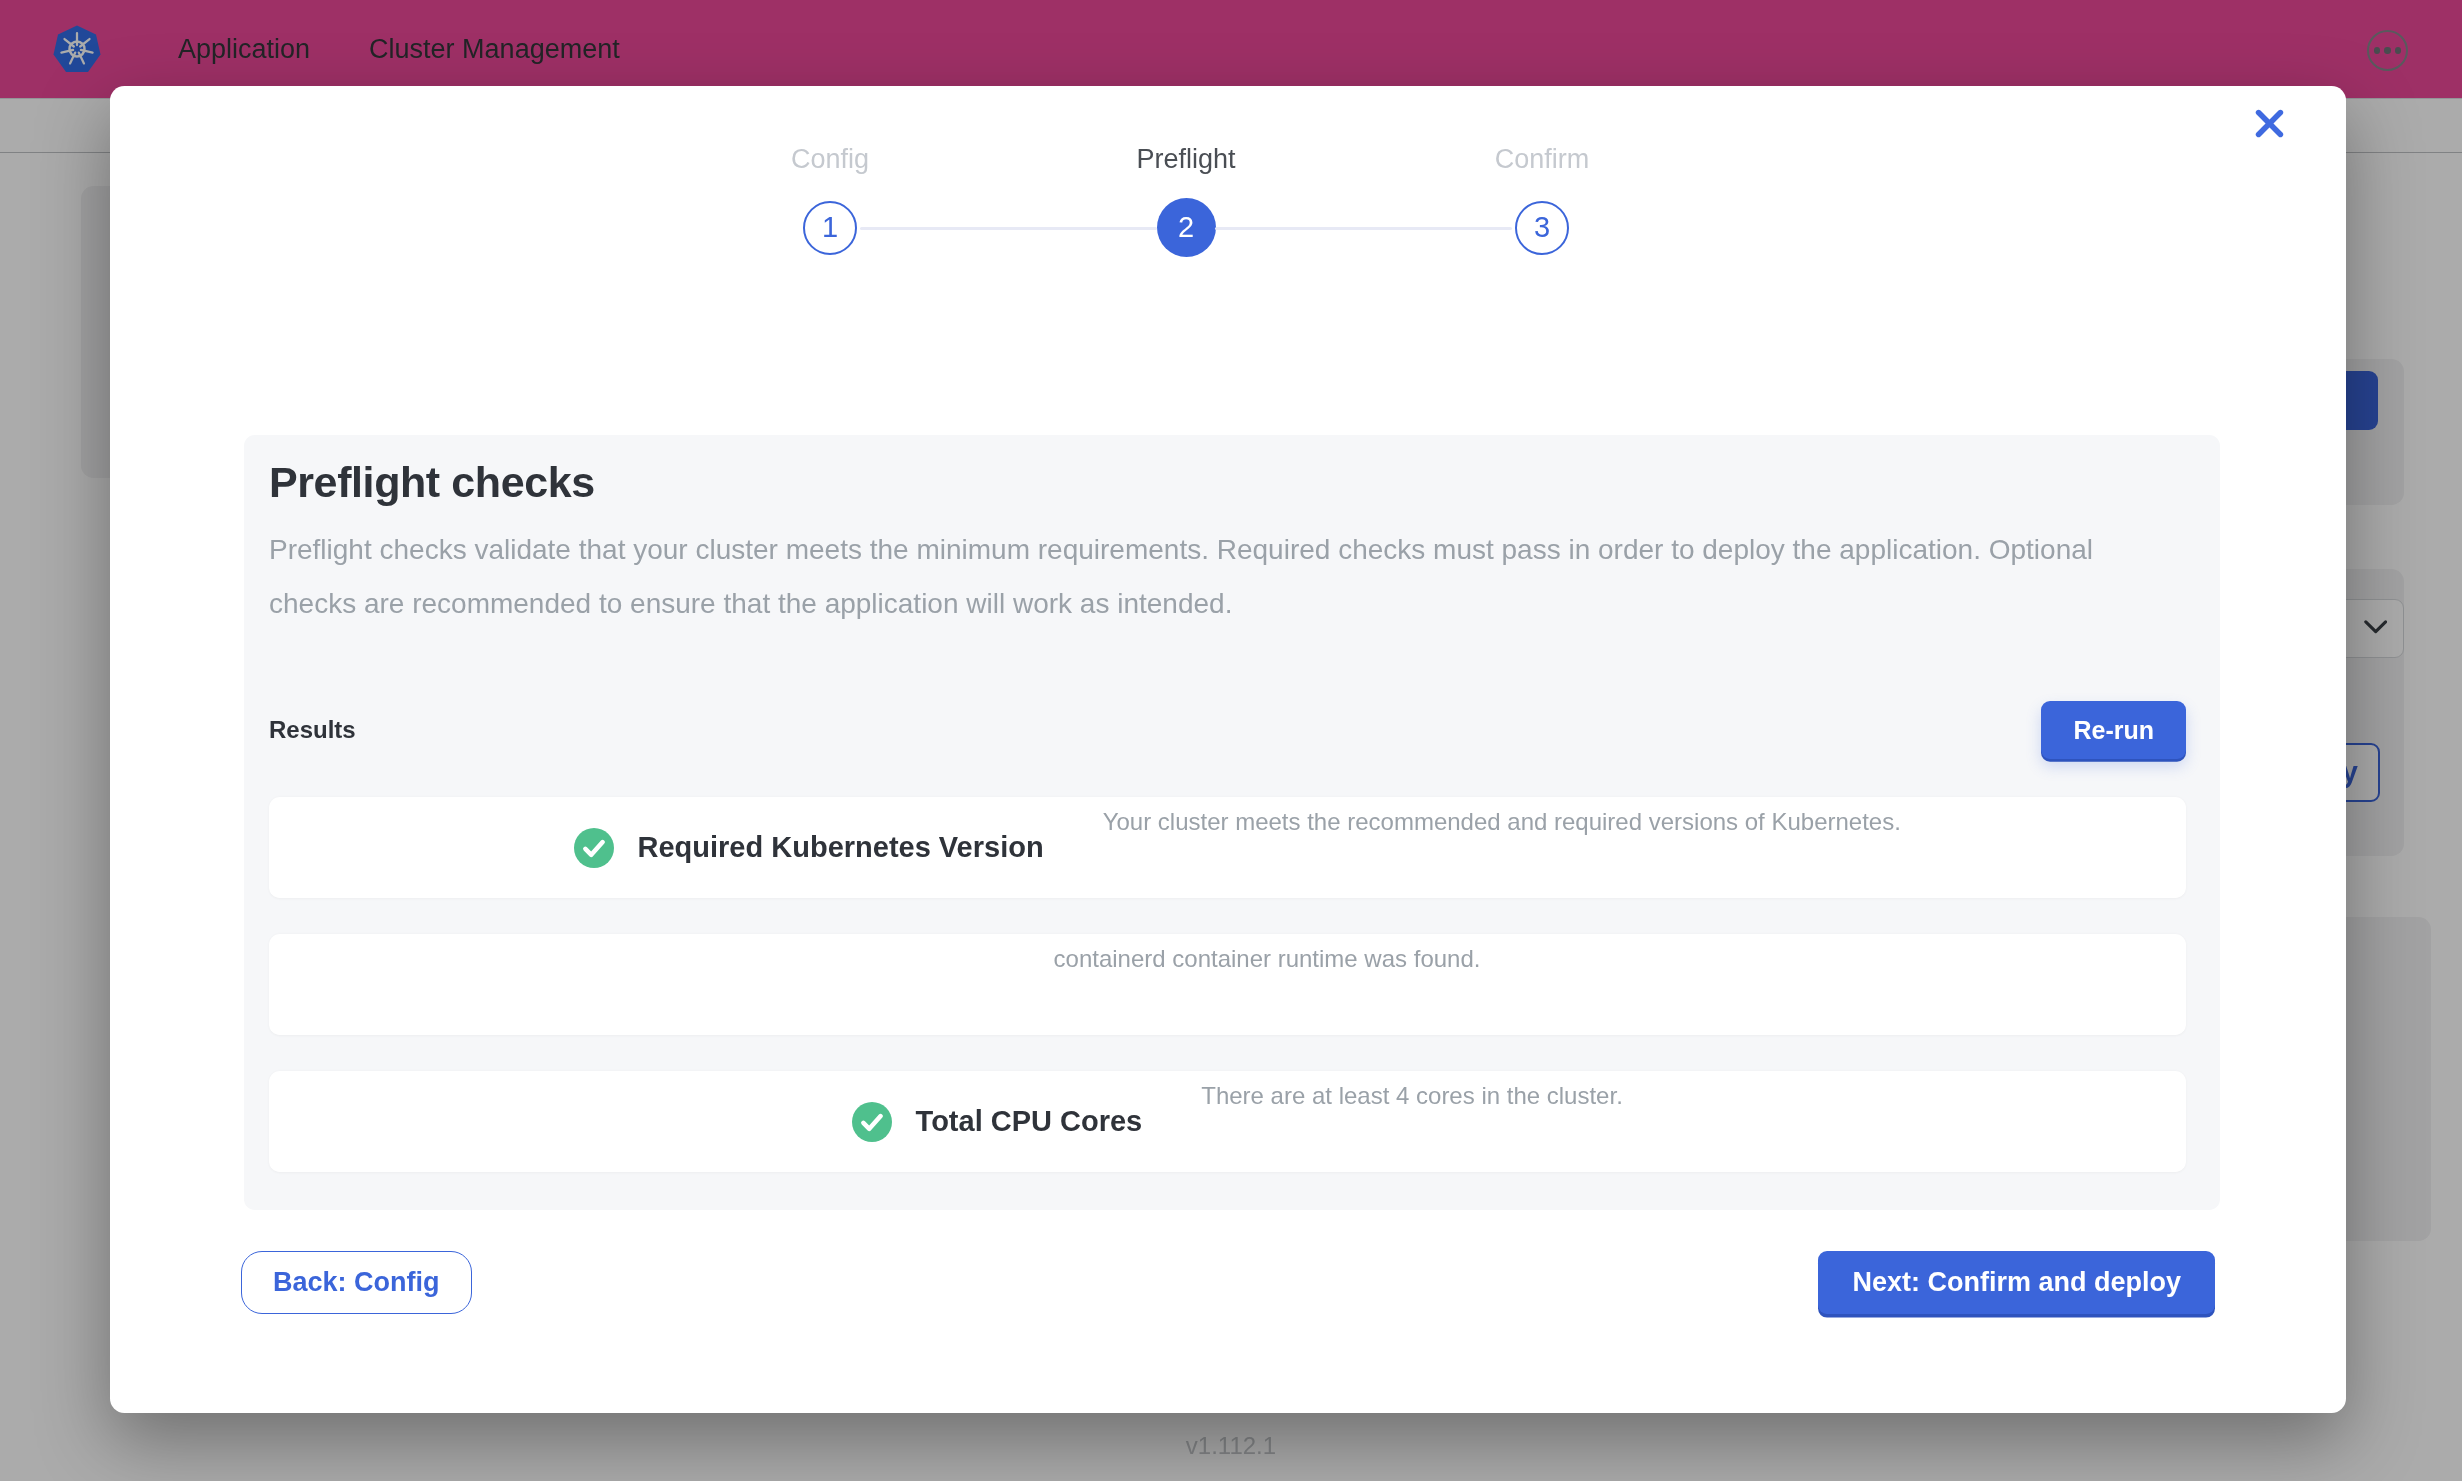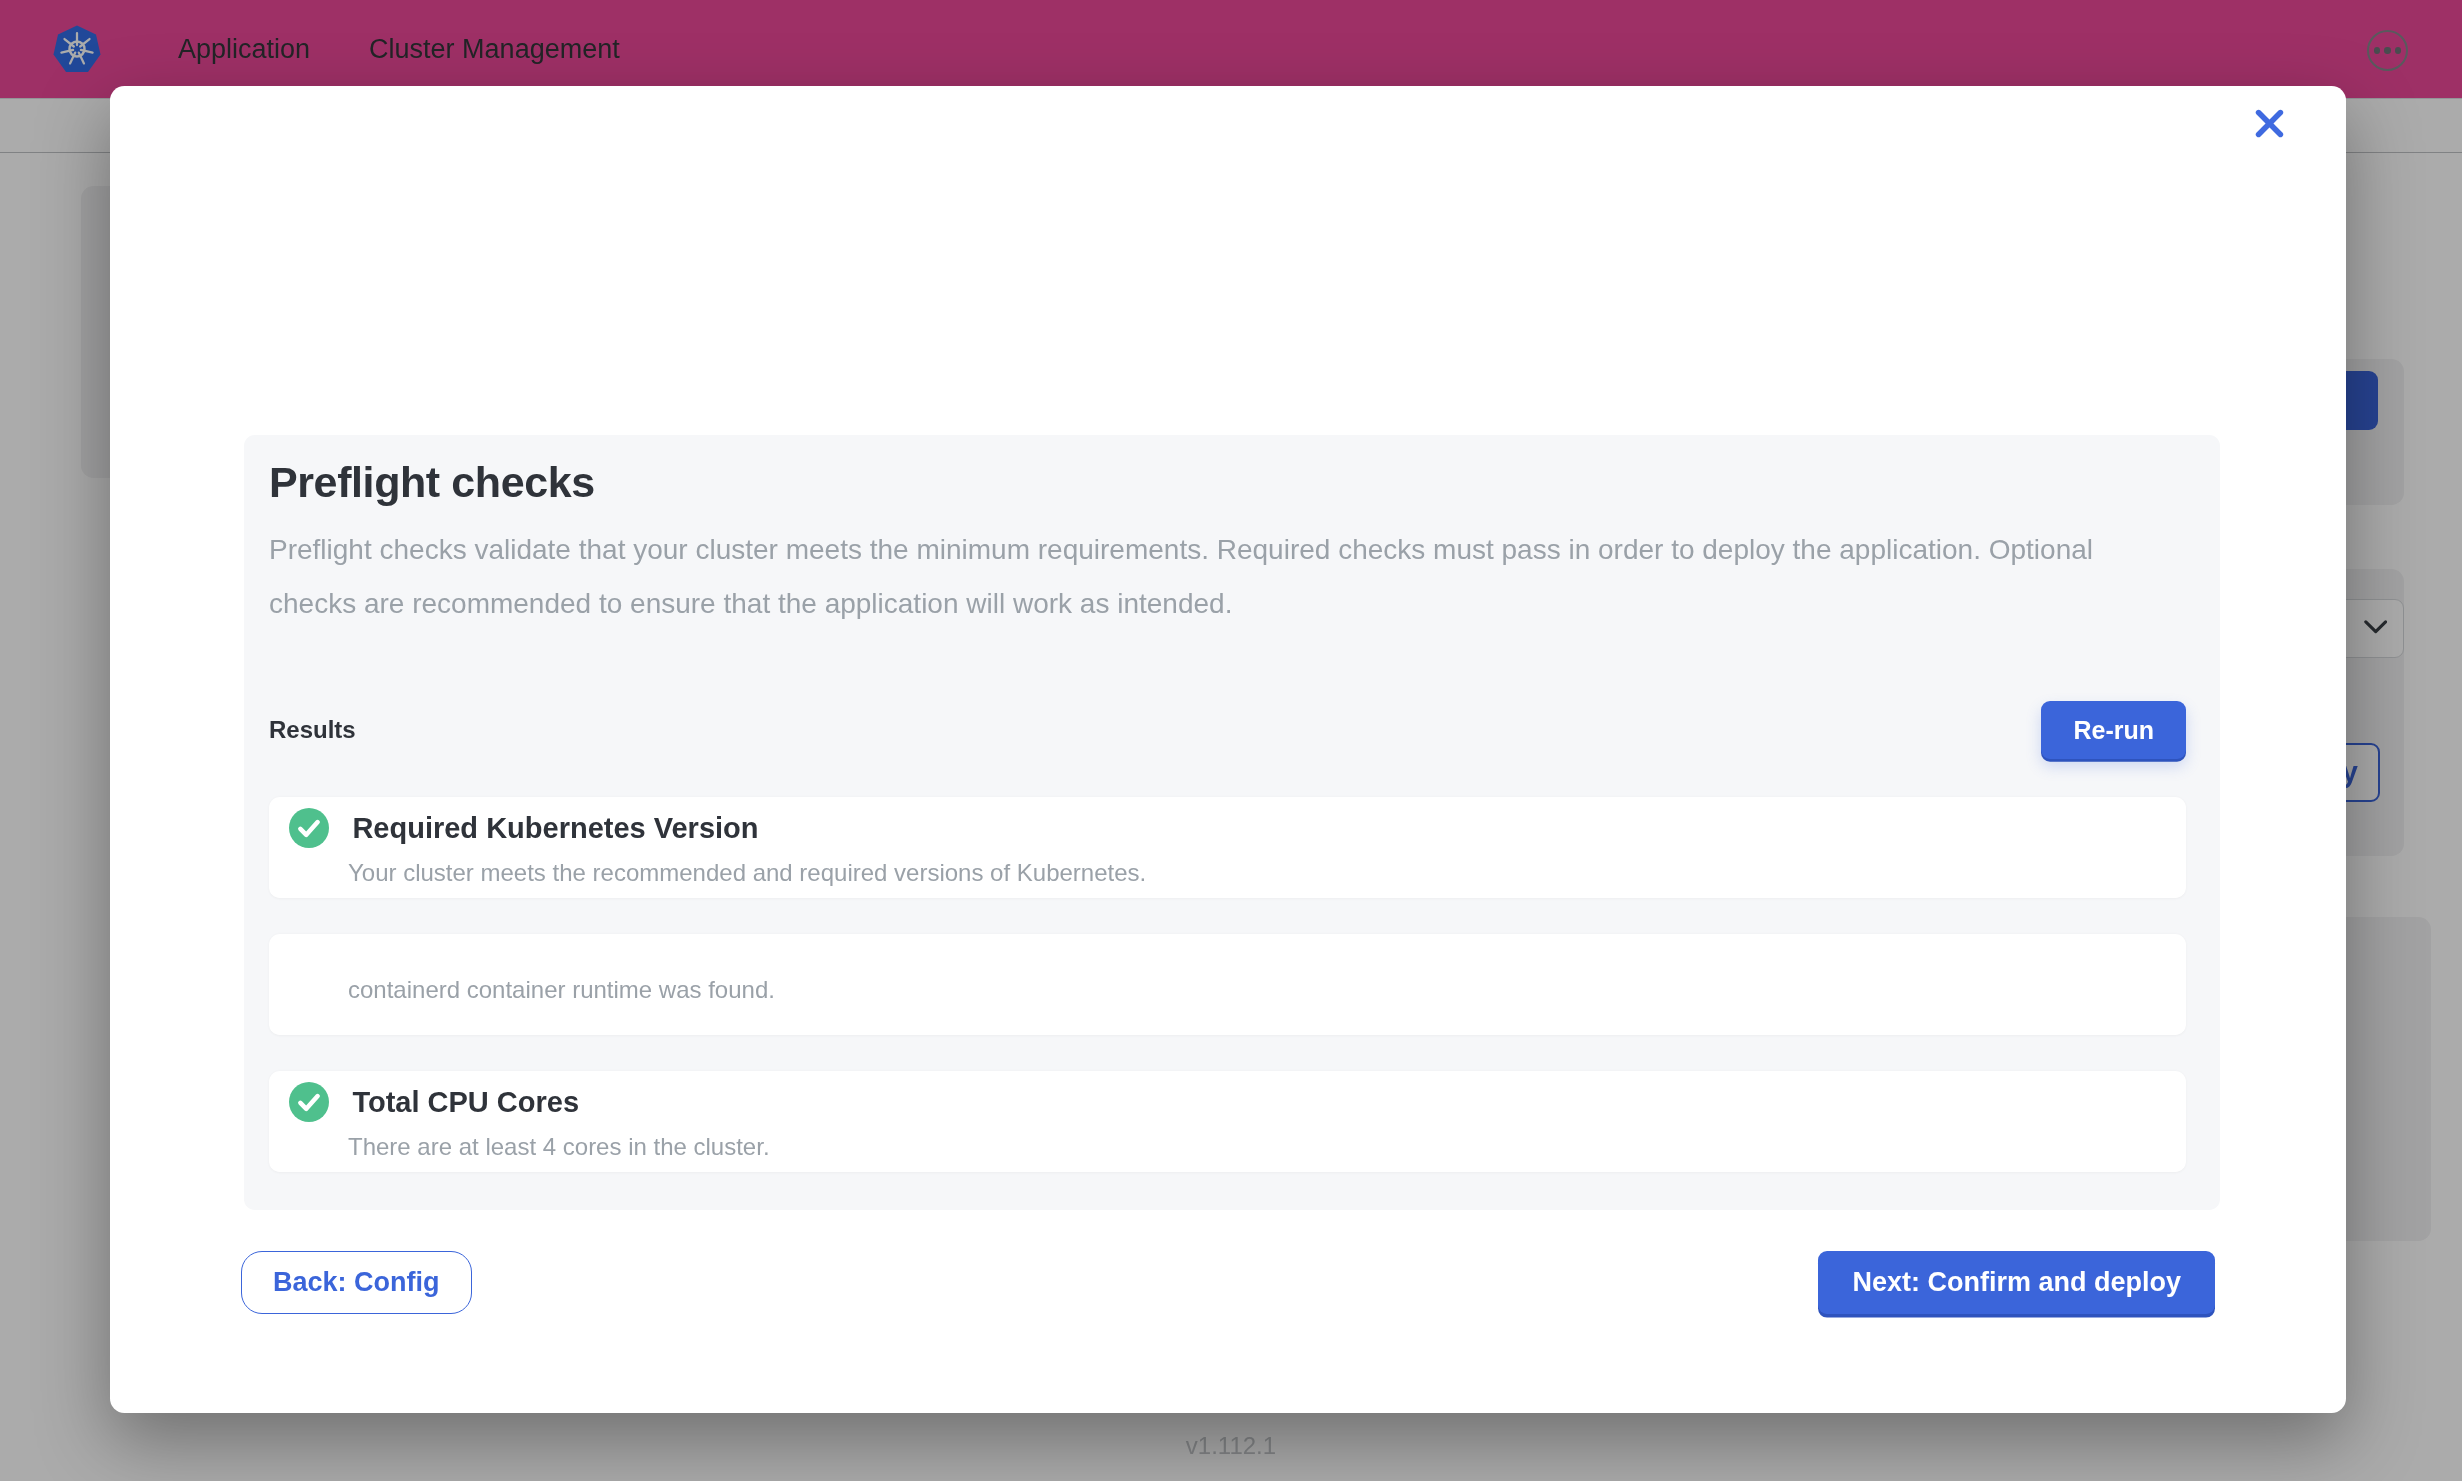--- a/index.html
+++ b/index.html
@@ -102,21 +102,21 @@
   .results-title { font-size:24px; font-weight:bold; color:#2f333a; }
   .rerun-btn {
     height:58px; padding:0 32px; border:none; border-radius:9px;
     background:#3b65da; color:#ffffff; font-size:25px; font-weight:bold;
     font-family:inherit; cursor:pointer;
     box-shadow:0 2.7px 0 #2e53bd, 0 7.2px 14.4px rgba(59,101,218,0.22);
   }
   .checks { margin-top:38px; display:flex; flex-direction:column; gap:36px; }
   .check-card {
     background:#ffffff; border-radius:10.8px; height:101px; padding-left:20px;
-    display:flex; flex-direction:column; justify-content:center;
+    display:flex; flex-direction:row; justify-content:center;
     box-shadow:0 0.9px 2.7px rgba(0,0,0,0.04);
   }
   .check-head { display:flex; align-items:center; gap:23.4px; }
   .check-icon { width:40px; height:40px; flex:0 0 40px; }
   .check-title { font-size:29px; font-weight:bold; color:#2f333a; }
   .check-desc { margin:10.8px 0 0 59px; font-size:24px; color:#9aa1a8; }
   
   .back-btn {
     position:absolute; left:131px; top:1165px; height:63px; padding:0 31px;
     background:#ffffff; border:1.8px solid #3b65da; border-radius:21px;
@@ -189,20 +189,44 @@
 
 <div class="modal">
 
   <span class="close-btn">
     <svg width="31" height="31" viewBox="0 0 34 34">
       <line x1="5" y1="5" x2="29" y2="29" stroke="#3f6ae0" stroke-width="6" stroke-linecap="round"></line>
       <line x1="29" y1="5" x2="5" y2="29" stroke="#3f6ae0" stroke-width="6" stroke-linecap="round"></line>
     </svg>
   </span>
 
+  <div class="stepper">
+    <div class="step-line line-1"></div>
+    <div class="step-line line-2"></div>
+    <div class="steps">
+      <div class="step">
+        <span class="step-label">Config</span>
+        <span class="circle-slot">
+            <span class="step-circle">1</span>
+          </span>
+      </div>
+      <div class="step active">
+        <span class="step-label">Preflight</span>
+        <span class="circle-slot">
+            <span class="step-circle">2</span>
+          </span>
+      </div>
+      <div class="step">
+        <span class="step-label">Confirm</span>
+        <span class="circle-slot">
+            <span class="step-circle">3</span>
+          </span>
+      </div>
+    </div>
+  </div>
 
   <div class="panel">
     <div class="panel-title">Preflight checks</div>
     <div class="panel-desc">Preflight checks validate that your cluster meets the minimum requirements. Required checks must pass in order to deploy the application. Optional checks are recommended to ensure that the application will work as intended.</div>
 
     <div class="results-row">
       <span class="results-title">Results</span>
       <button class="rerun-btn">Re-run</button>
     </div>
 

